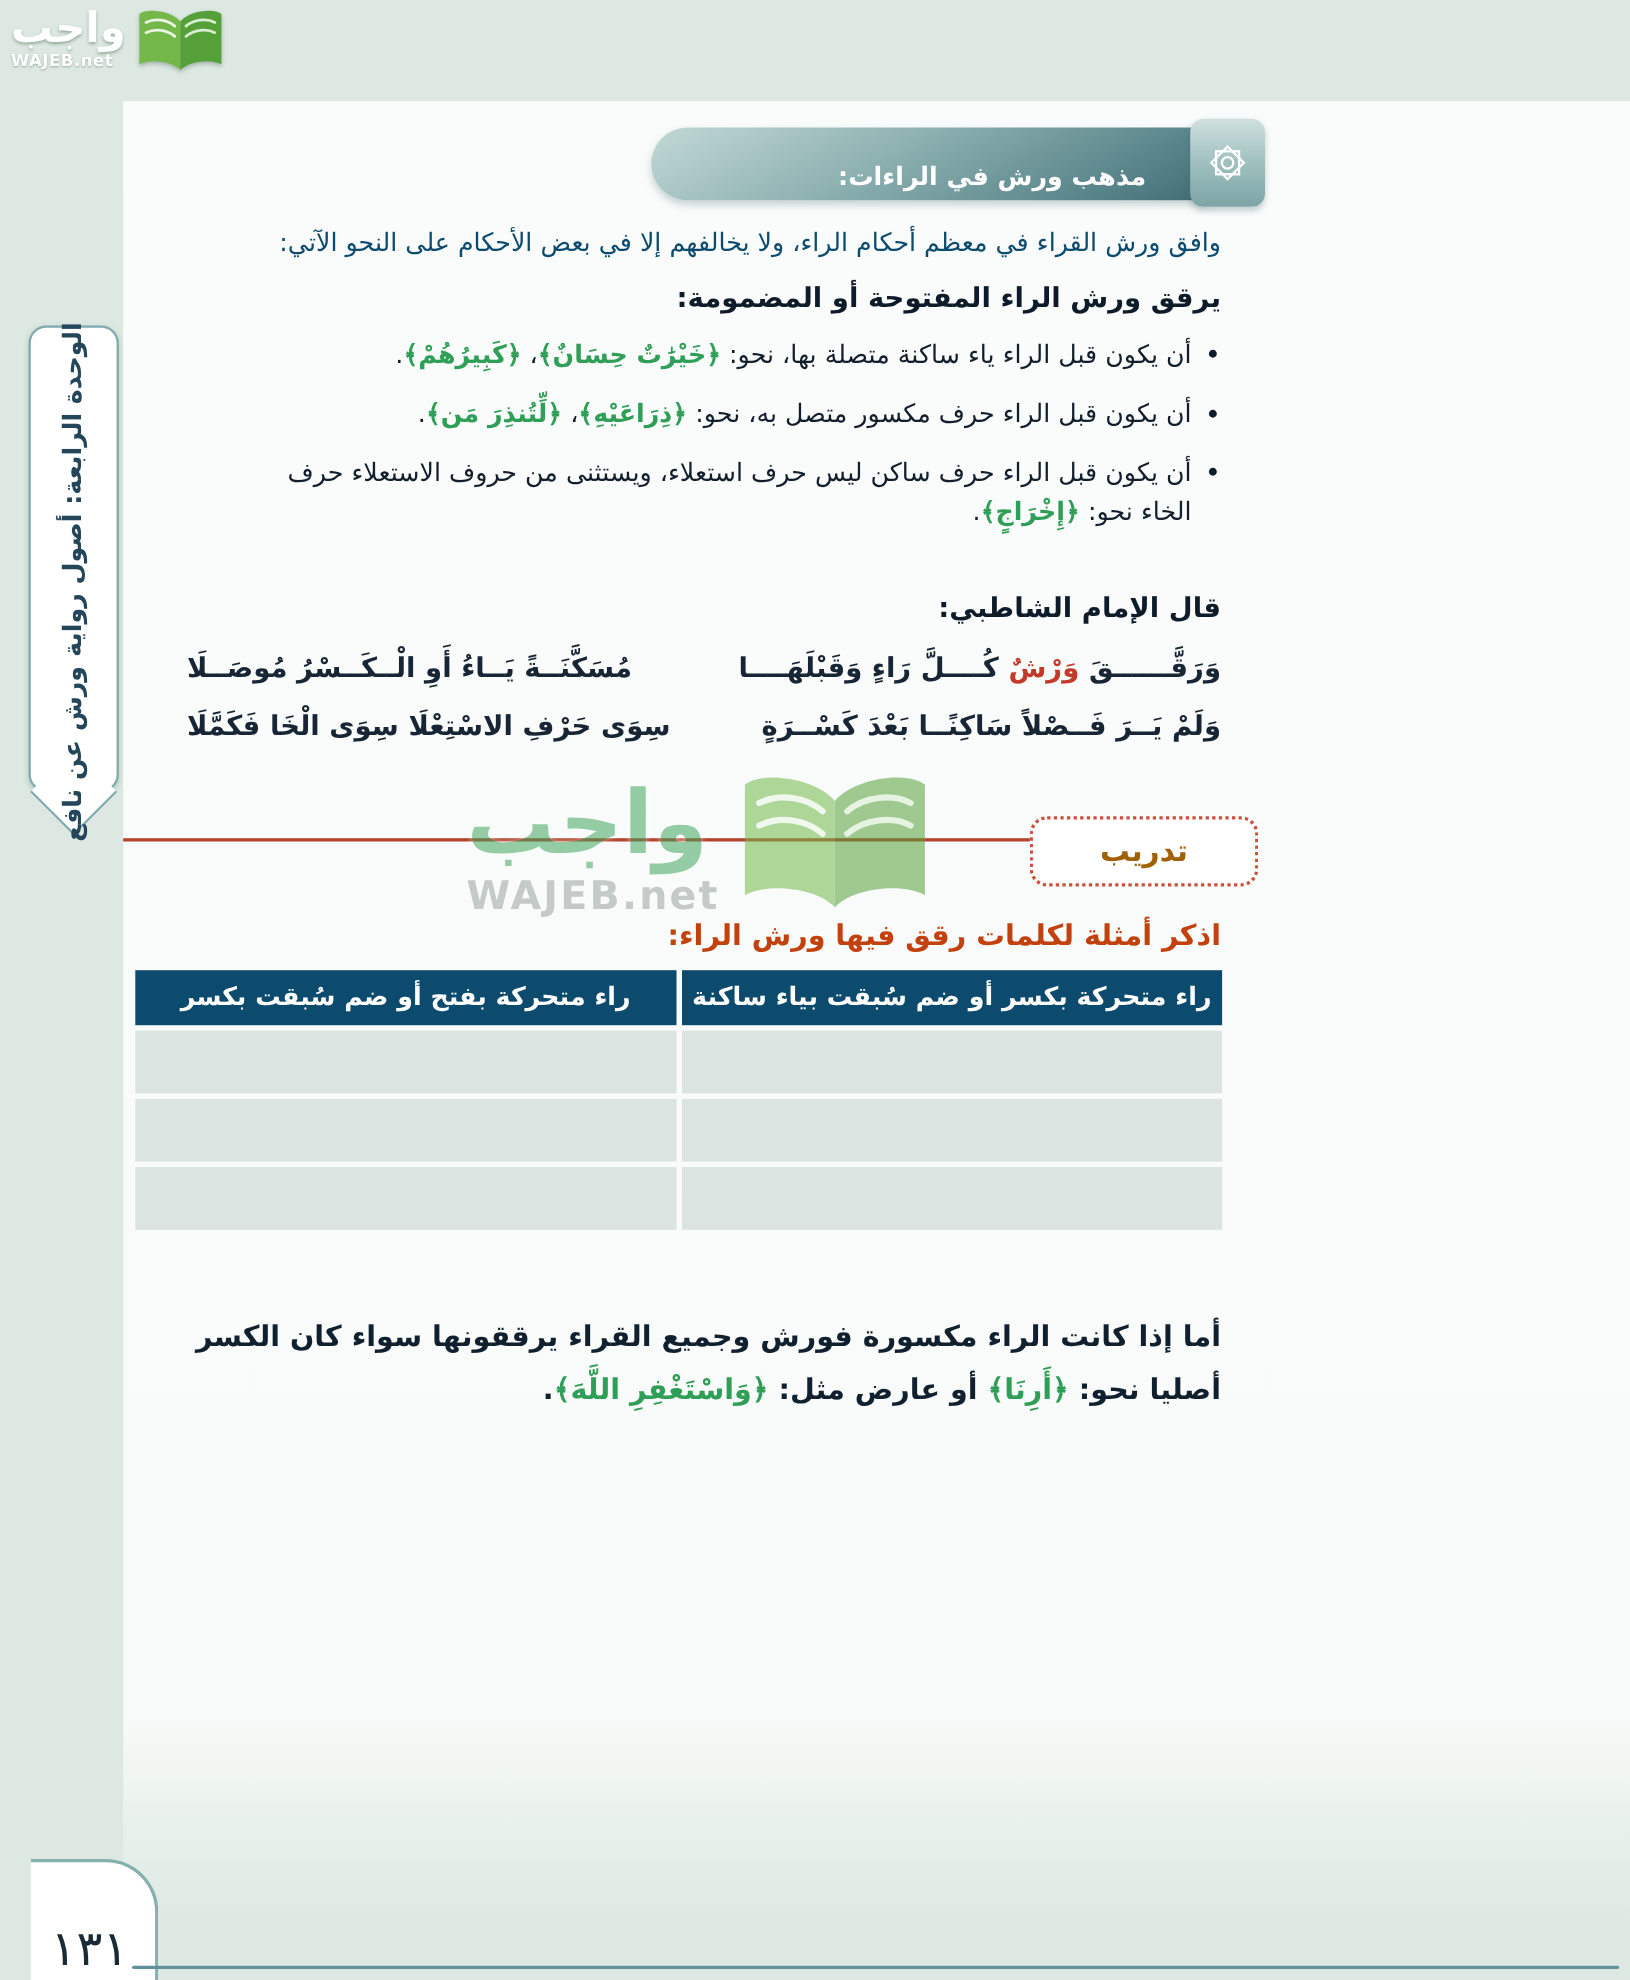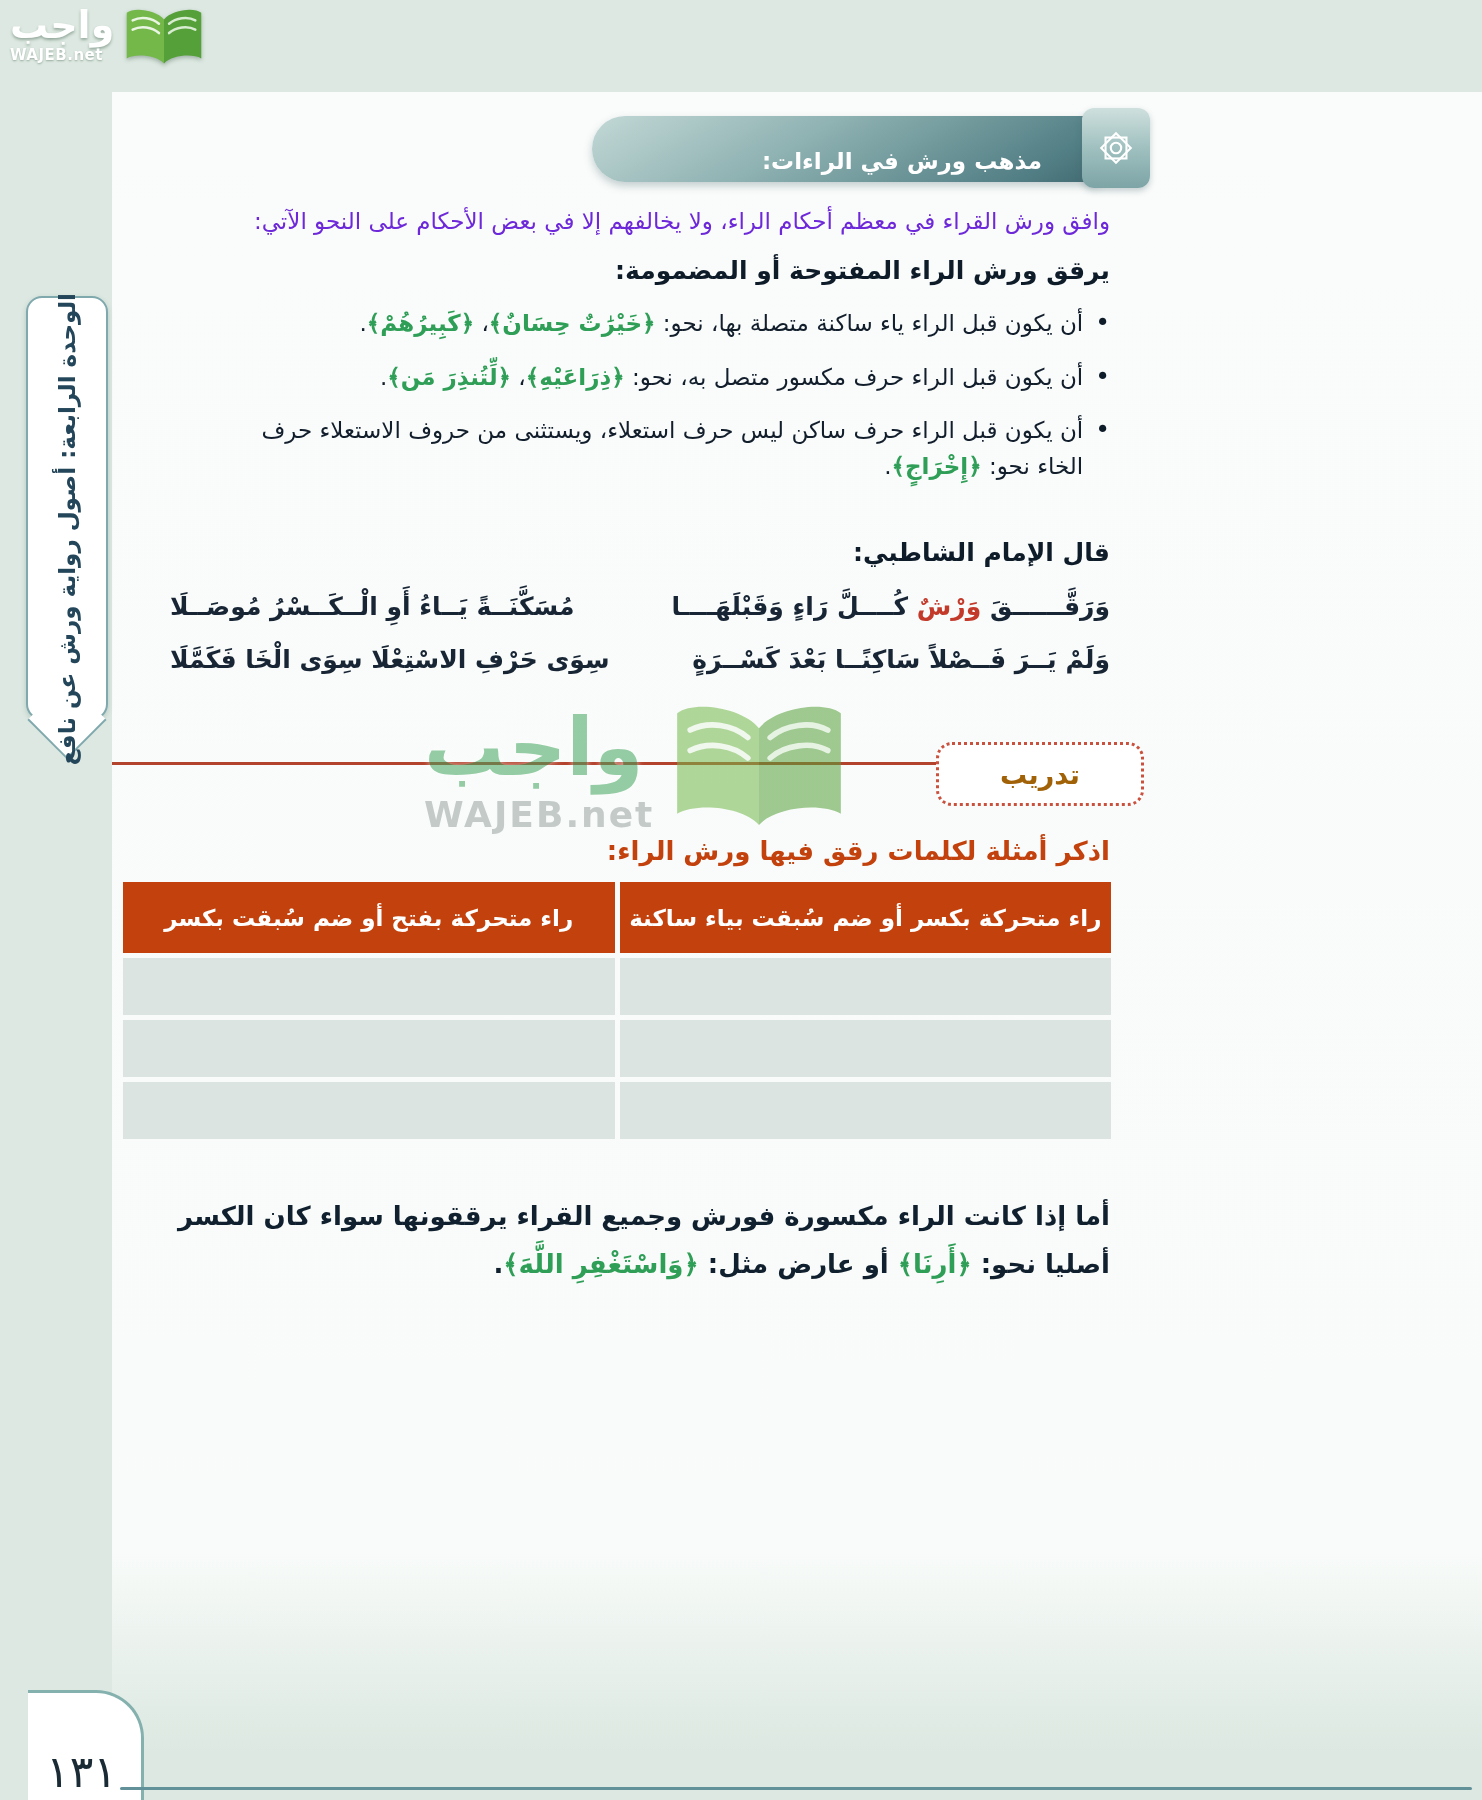--- a/index.html
+++ b/index.html
@@ -29,21 +29,21 @@
   
   .side-tab { position:absolute; left:26px; top:296px; width:82px; height:424px; background:#fff;
     border:2px solid #7fa9ad; border-radius:16px; box-shadow:0 2px 5px rgba(80,110,110,.25); }
   .side-tail { position:absolute; left:39px; top:692px; width:56px; height:56px; background:#fff;
     border-right:2px solid #7fa9ad; border-bottom:2px solid #7fa9ad; transform:rotate(45deg); }
   .side-text { position:absolute; left:-148px; top:470px; width:430px; height:76px; line-height:76px;
     text-align:center; transform:rotate(-90deg); direction:rtl; font-size:23px; font-weight:bold;
     color:#24465a; white-space:nowrap; z-index:2; }
 
   
-  .intro { position:absolute; right:372px; top:208px; direction:rtl; font-size:23px; color:#6d28d9; white-space:nowrap; }
+  .intro { position:absolute; right:372px; top:208px; direction:rtl; font-size:23px; color:#0c4a6e; white-space:nowrap; }
   .rule-heading { position:absolute; right:372px; top:256px; direction:rtl; font-size:25px; font-weight:bold; color:#0e1b29; white-space:nowrap; }
 
   .bullets { position:absolute; right:372px; top:306px; width:860px; direction:rtl; }
   .bullet { display:flex; gap:12px; margin-bottom:18px; font-size:23px; color:#121e2c; line-height:1.55; align-items:flex-start; }
   .dot { font-size:25px; line-height:1.35; color:#0e1b29; }
   .quran { color:#2f9e57; font-weight:bold; }
 
   .poetry-heading { position:absolute; right:372px; top:538px; direction:rtl; font-size:25px; font-weight:bold; color:#0e1b29; }
   .poetry { position:absolute; right:372px; top:592px; width:940px; direction:rtl; font-size:25px; font-weight:bold; color:#182535; }
   .pline { display:flex; justify-content:space-between; align-items:center; margin-bottom:24px; }
@@ -60,21 +60,21 @@
   .watermark { position:absolute; left:424px; top:696px; display:flex; align-items:center; gap:12px; opacity:.55; z-index:4; }
   .wm-ar { font-size:80px; font-weight:bold; color:#42a55e; line-height:1; text-shadow:0 0 6px #ffffff; }
   .wm-en { font-size:36px; font-weight:bold; color:#98a3a0; letter-spacing:2px; margin-top:6px; }
   .wm-book { width:186px; height:150px; }
 
   .prompt { position:absolute; right:372px; top:836px; direction:rtl; font-size:26px; font-weight:bold; color:#c2410c; }
 
   
   .etable { position:absolute; left:123px; top:882px; width:988px; display:grid;
     grid-template-columns:1fr 1fr; gap:5px; direction:rtl; }
-  .th { height:71px; background:#c2410c; color:#fff; font-size:23px; font-weight:bold;
+  .th { height:50px; background:#0c4a6e; color:#fff; font-size:23px; font-weight:bold;
     display:flex; align-items:center; justify-content:center; direction:rtl;text-align:right; }
   .td { height:57px; background:#dce4e2; }
 
   
   .closing { position:absolute; right:372px; top:1192px; width:950px; direction:rtl; text-align:right;
     font-size:26px; font-weight:bold; color:#10202e; line-height:1.85; }
 
   
   .pagebox { position:absolute; left:28px; top:1690px; width:116px; height:110px; background:#fff;
     border-top:3px solid #84b0ae; border-right:3px solid #84b0ae; border-top-right-radius:48px; }

